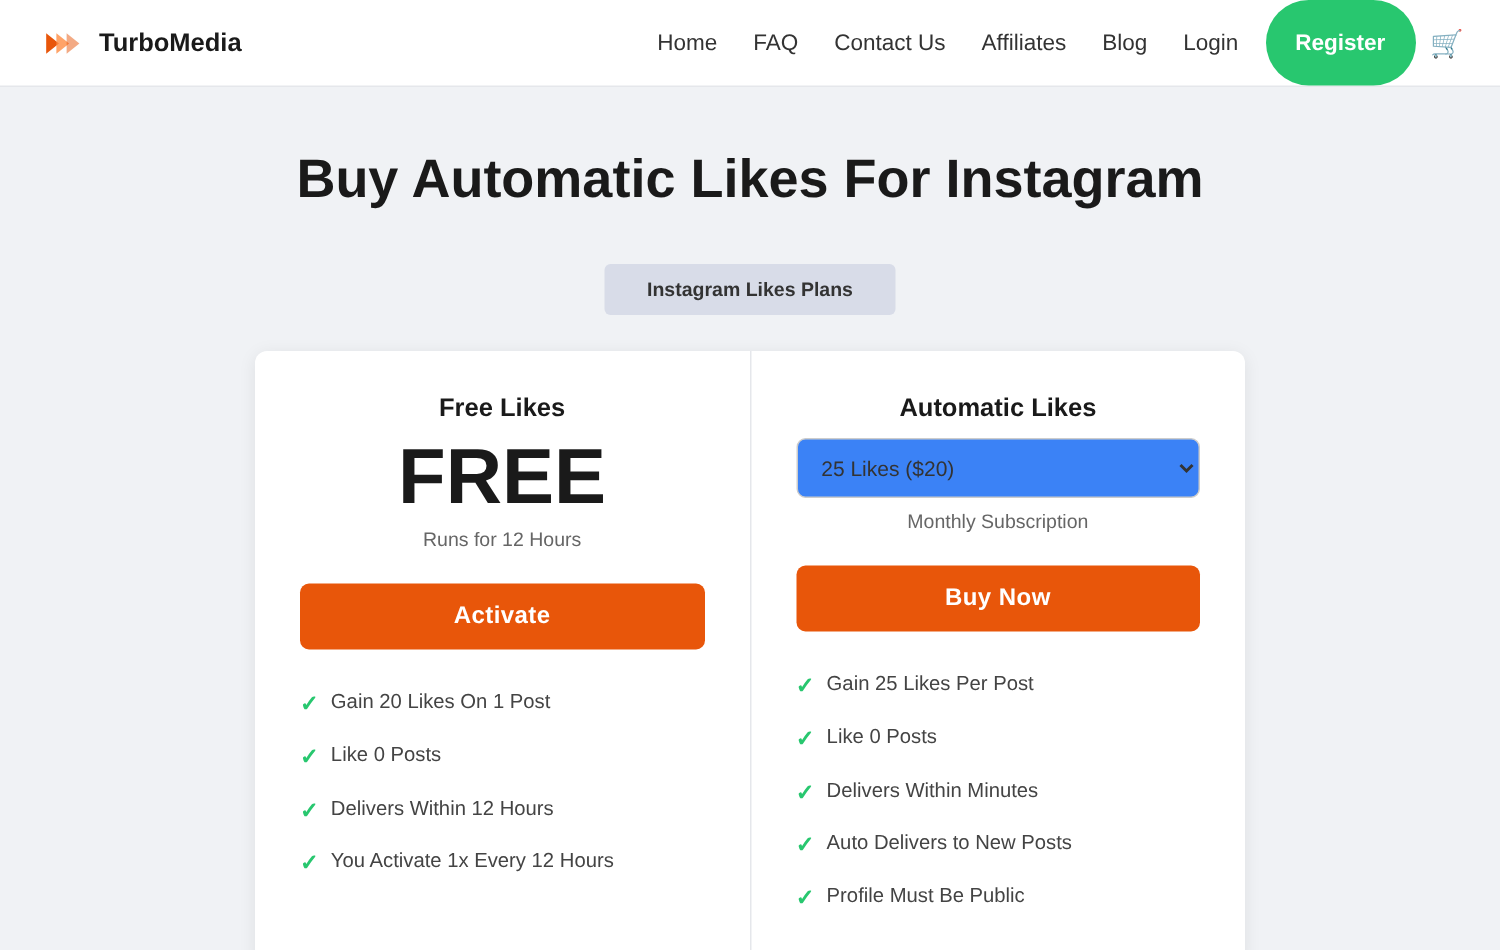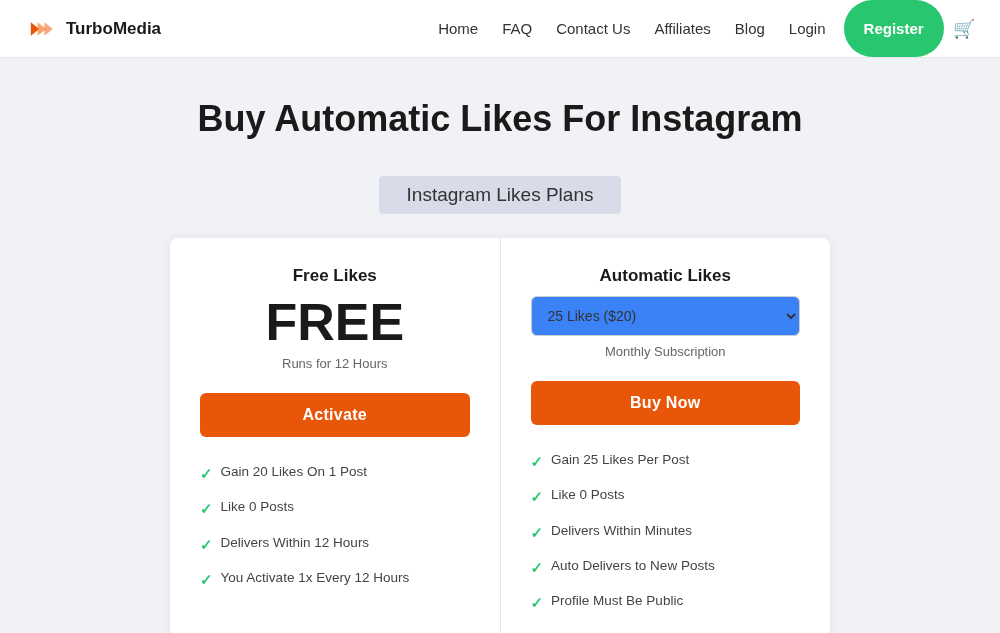--- a/index.html
+++ b/index.html
@@ -84,22 +84,22 @@
     }
 
     
     .plans-label-wrap {
       background: #d8dce8;
       border-radius: 4px;
       padding: 8px 28px;
       margin-bottom: 24px;
     }
     .plans-label {
-      font-size: 19px;
-      font-weight: 400;
+      font-size: 13px;
+      font-weight: 700;
       color: #333;
     }
 
     
     .cards-row {
       display: flex;
       gap: 0;
       background: #fff;
       border-radius: 8px;
       box-shadow: 0 2px 12px rgba(0,0,0,0.08);

